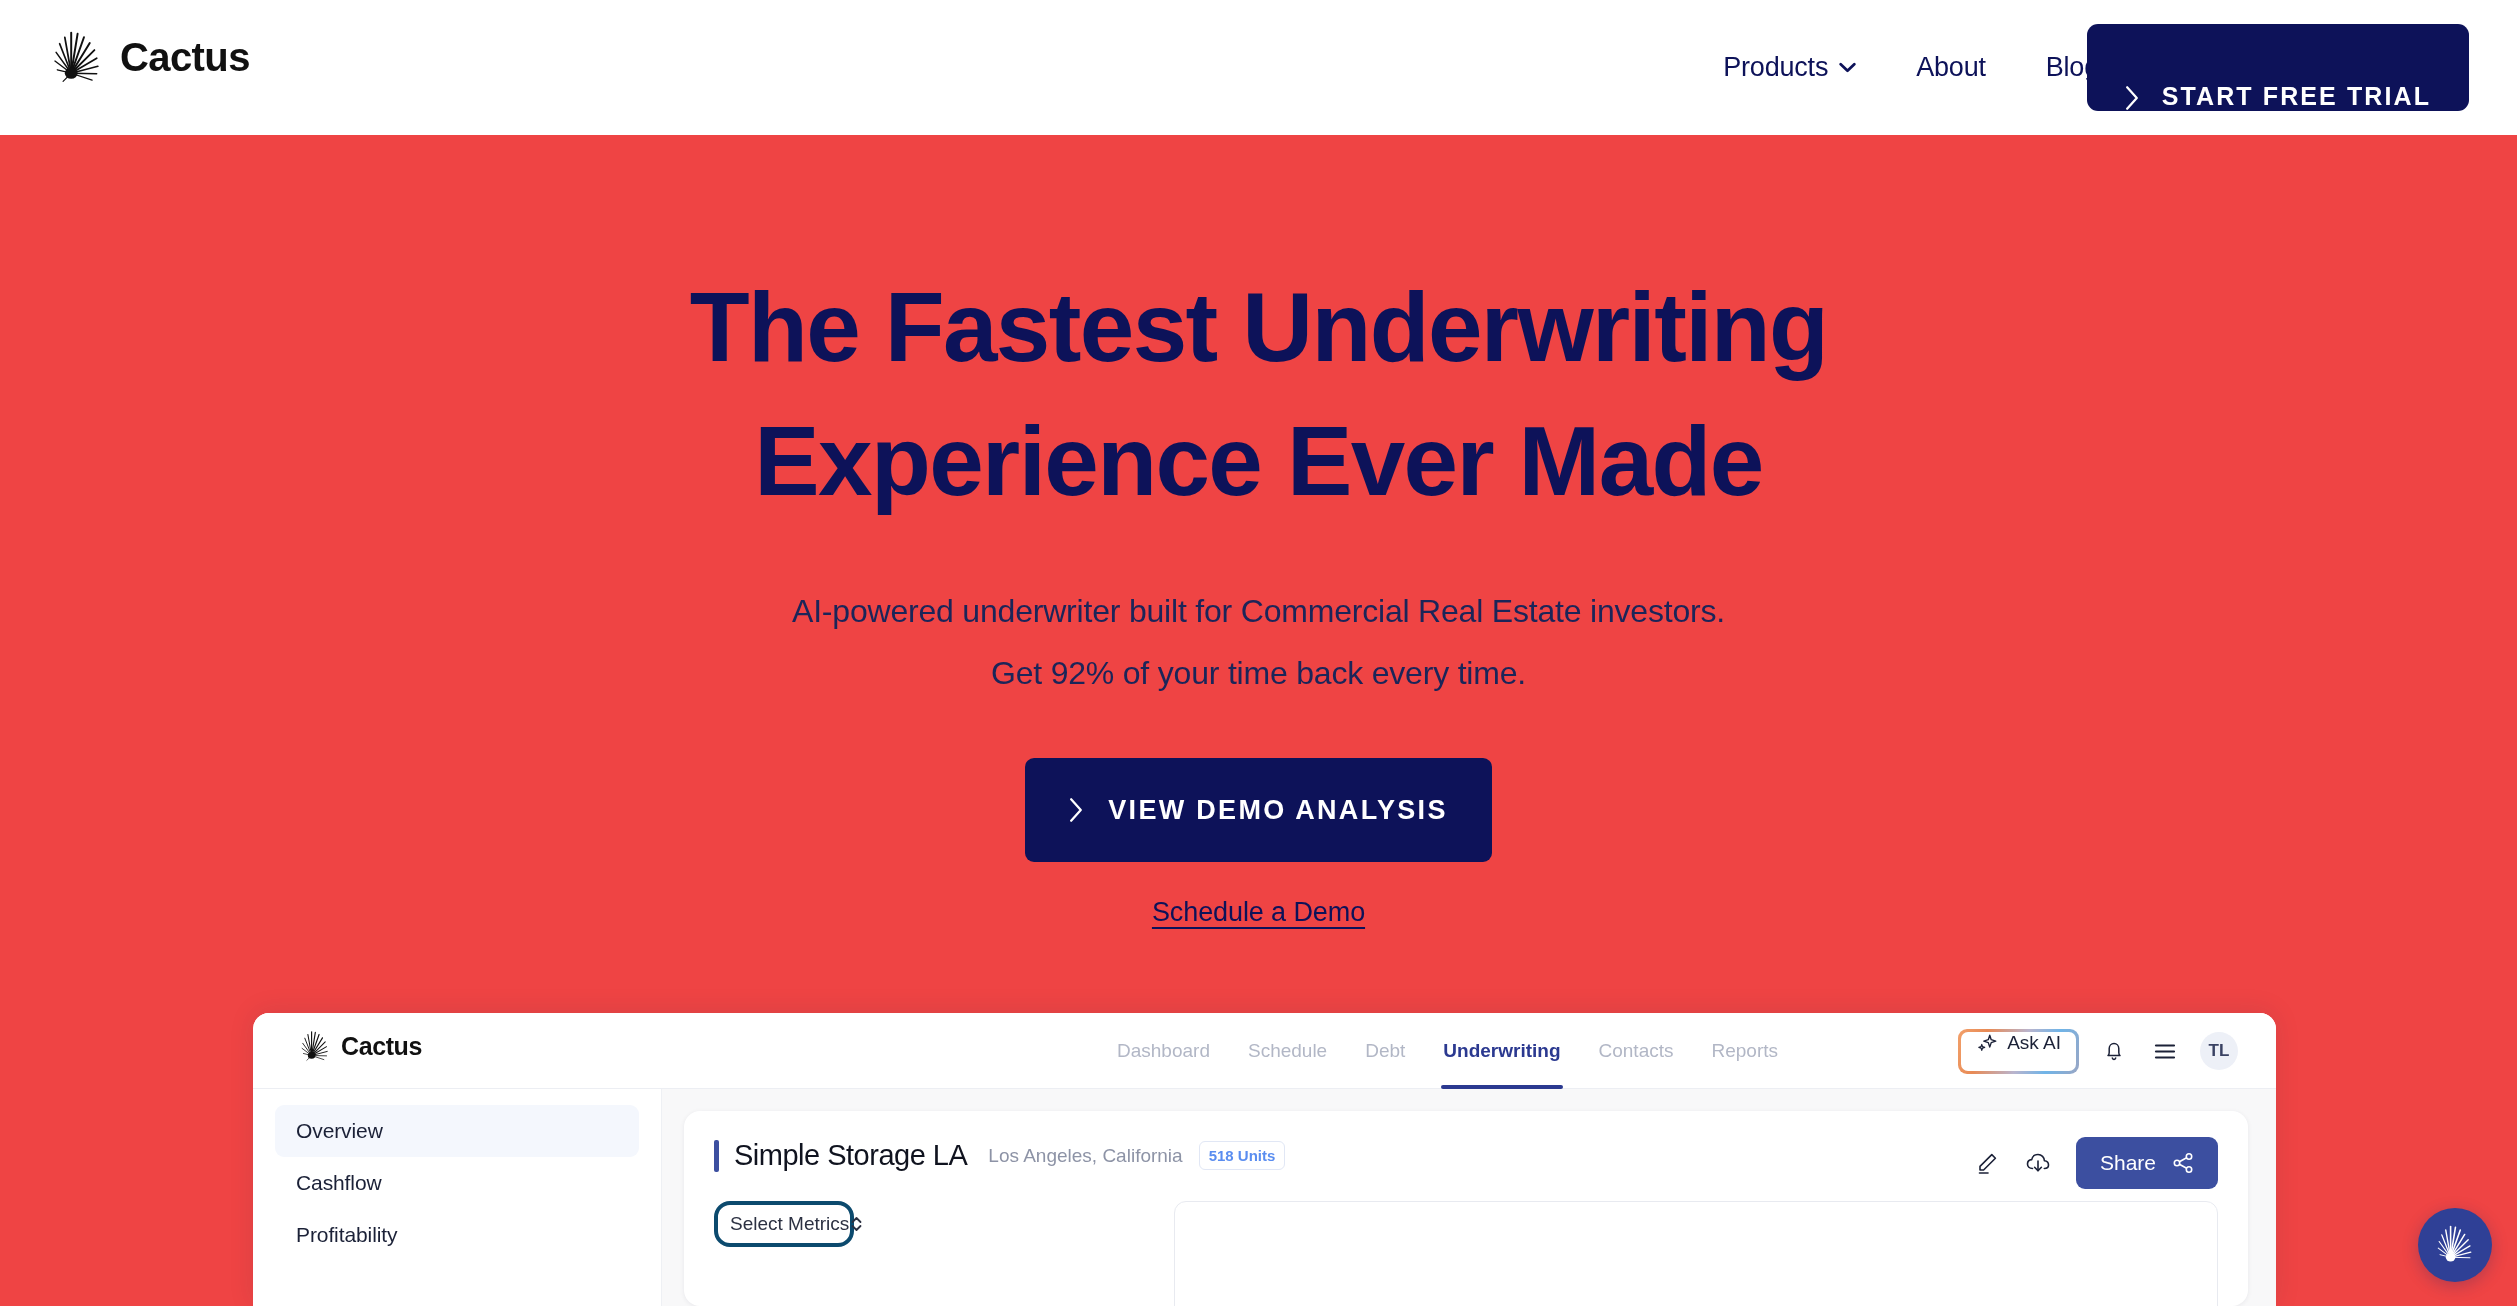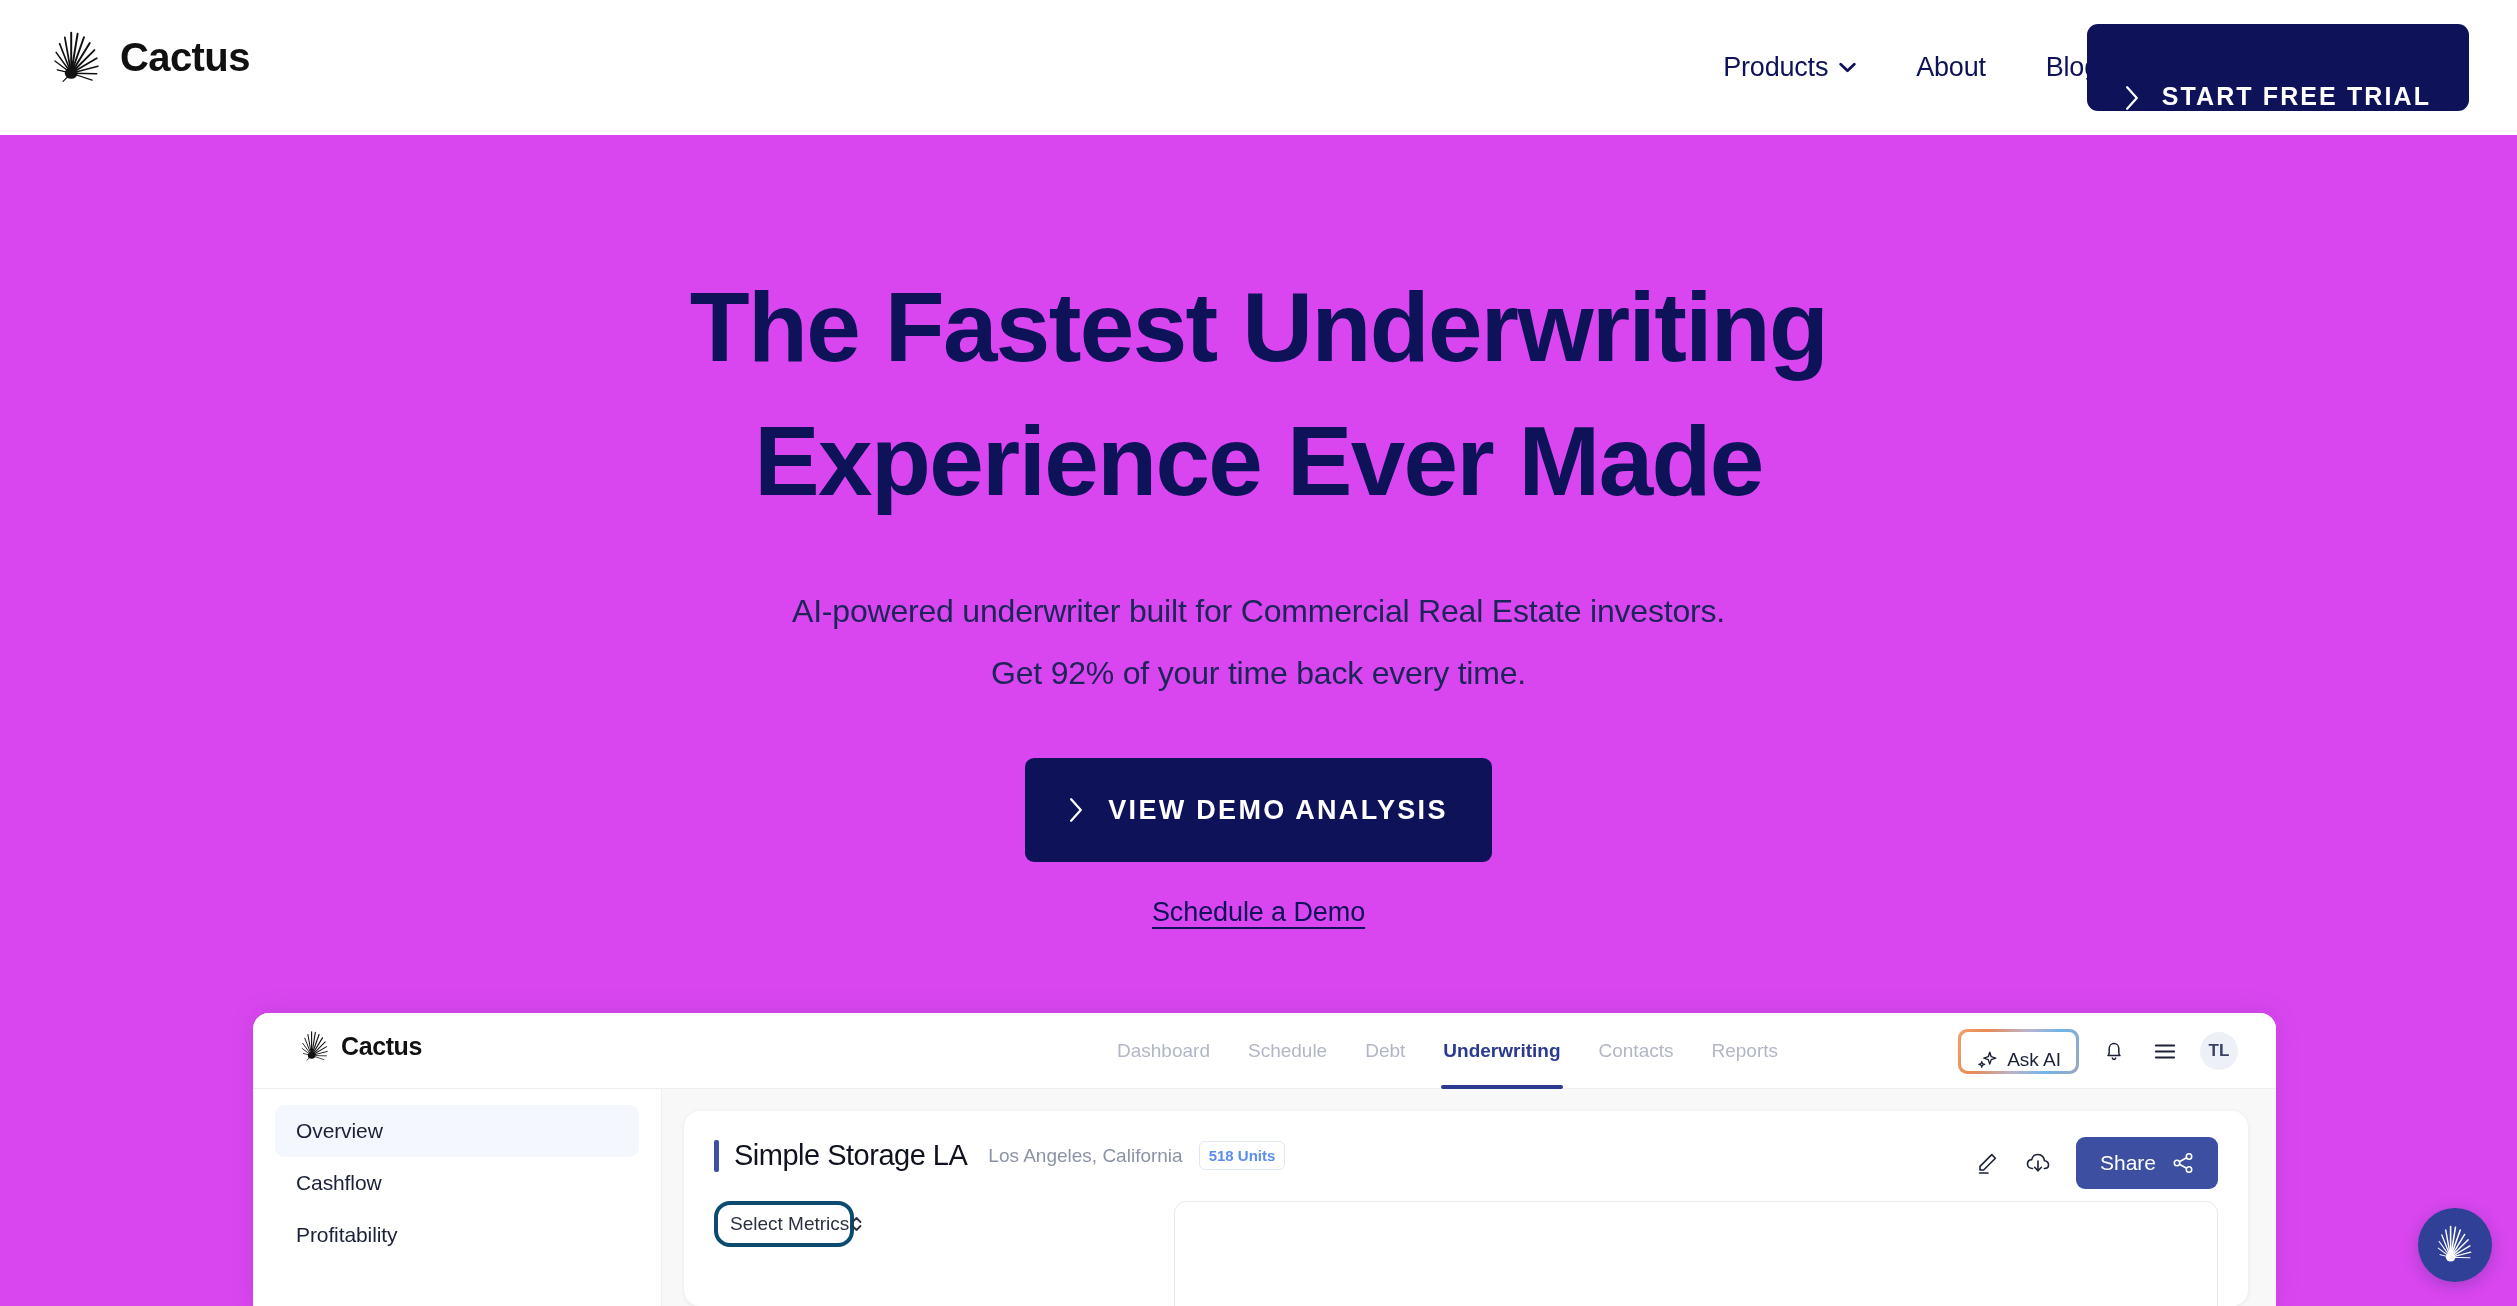--- a/index.html
+++ b/index.html
@@ -5,21 +5,21 @@
   * { box-sizing: border-box; margin: 0; padding: 0; }
 
   html, body {
     width: 2517px;
     height: 1306px;
     overflow: hidden;
     font-family: "Liberation Sans", sans-serif;
     background: #ffffff;
   }
 
-  .page { position: relative; width: 2517px; height: 1306px; background: #d946ef; }
+  .page { position: relative; width: 2517px; height: 1306px; background: #ef4444; }
 
   
   .site-header {
     position: absolute; top: 0; left: 0;
     width: 2517px; height: 135px;
     background: #ffffff;
     display: flex; align-items: center;
     z-index: 30;
   }
 
@@ -114,21 +114,21 @@
 
   .app-nav-right { position: absolute; right: 38px; top: 0; height: 76px; display: flex; align-items: center; gap: 19px; }
 
   .ask-ai {
     height: 45px; padding: 3px; border-radius: 9px;
     background: linear-gradient(110deg, #f2a06a 0%, #e88a55 22%, #b9b4cd 52%, #6fb4e8 75%, #9aa6c4 100%);
     display: flex; align-items: center; cursor: pointer;
   }
   .ask-ai-inner {
     background: #ffffff; border-radius: 7px; height: 100%;
-    padding: 0 15px; display: flex; align-items: flex-end; gap: 9px;
+    padding: 0 15px; display: flex; align-items: flex-start; gap: 9px;
   }
   .ask-ai-label { font-size: 19px; color: #1b2137; font-weight: 400; white-space: nowrap; }
   .spark-icon { width: 22px; height: 22px; display: block; }
 
   .icon-btn { width: 32px; height: 32px; display: flex; align-items: center; justify-content: center; cursor: pointer; }
   .bell-icon { width: 20px; height: 22px; display: block; }
   .burger-icon { width: 22px; height: 17px; display: block; }
 
   .avatar {
     width: 38px; height: 38px; border-radius: 50%;

